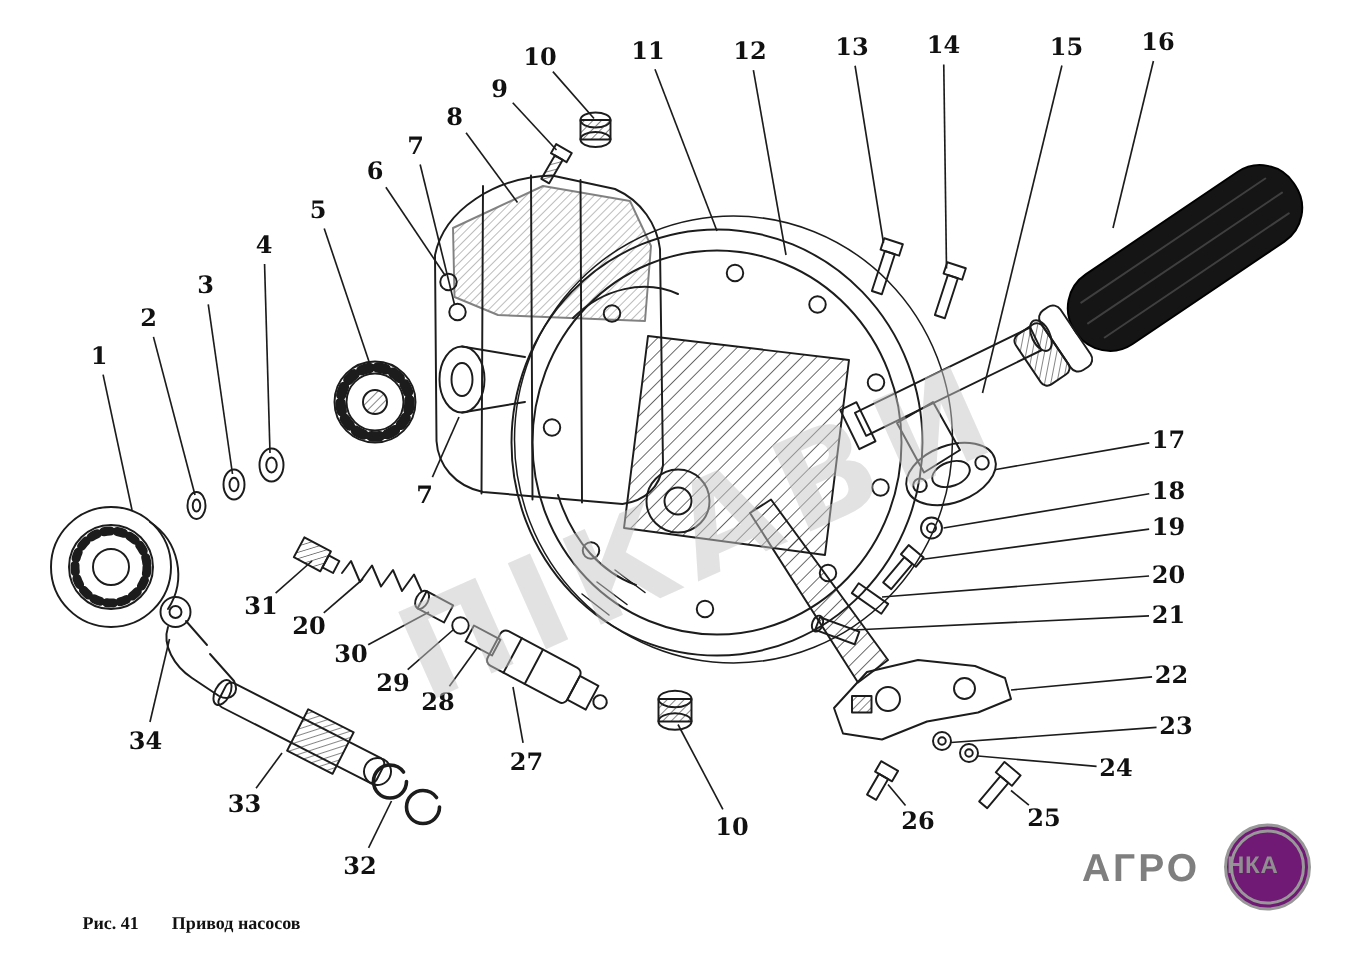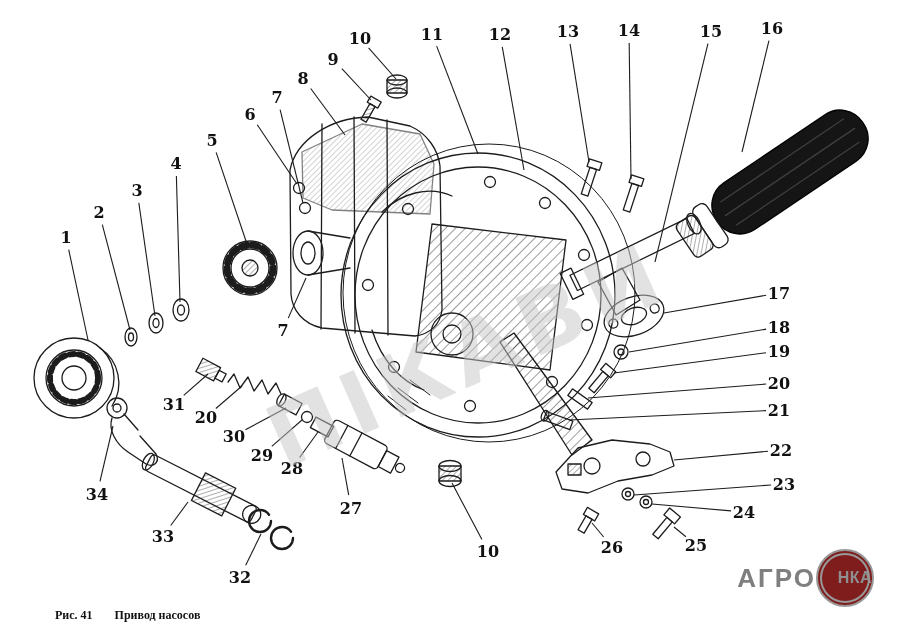--- a/index.html
+++ b/index.html
@@ -21,30 +21,30 @@
     font-size:86px;letter-spacing:8px;color:#c6c6c6;opacity:.5;
     pointer-events:none;white-space:nowrap;
   }
   .caption{
     position:absolute;left:55px;bottom:12px;z-index:3;
     font-family:"Liberation Serif", serif;font-weight:700;font-size:12px;color:#111;
   }
   .caption .cap-title{margin-left:22px;}
   .logo{
     position:absolute;right:26px;bottom:28px;z-index:3;
-    display:flex;align-items:center;gap:0;
+    display:flex;align-items:center;gap:16px;
   }
   .logo-text{
     font-family:"Liberation Sans", sans-serif;font-weight:bold;
     font-size:26px;letter-spacing:2px;color:#7f7f7f;
   }
   .logo-badge{
     position:relative;width:54px;height:54px;border-radius:50%;
-    border:2px solid #989898;display:flex;align-items:center;justify-content:flex-end;
-    background:#7f1d1d;
+    border:2px solid #989898;display:flex;align-items:center;justify-content:flex-start;
+    background:#701a75;
   }
   .logo-badge::after{
     content:"";position:absolute;inset:2px;border:2px solid #989898;border-radius:50%;
   }
   .logo-badge span{
     font-family:"Liberation Sans", sans-serif;font-weight:bold;
     font-size:16px;color:#8f8f8f;letter-spacing:.5px;
   }
 </style>
 </head>

